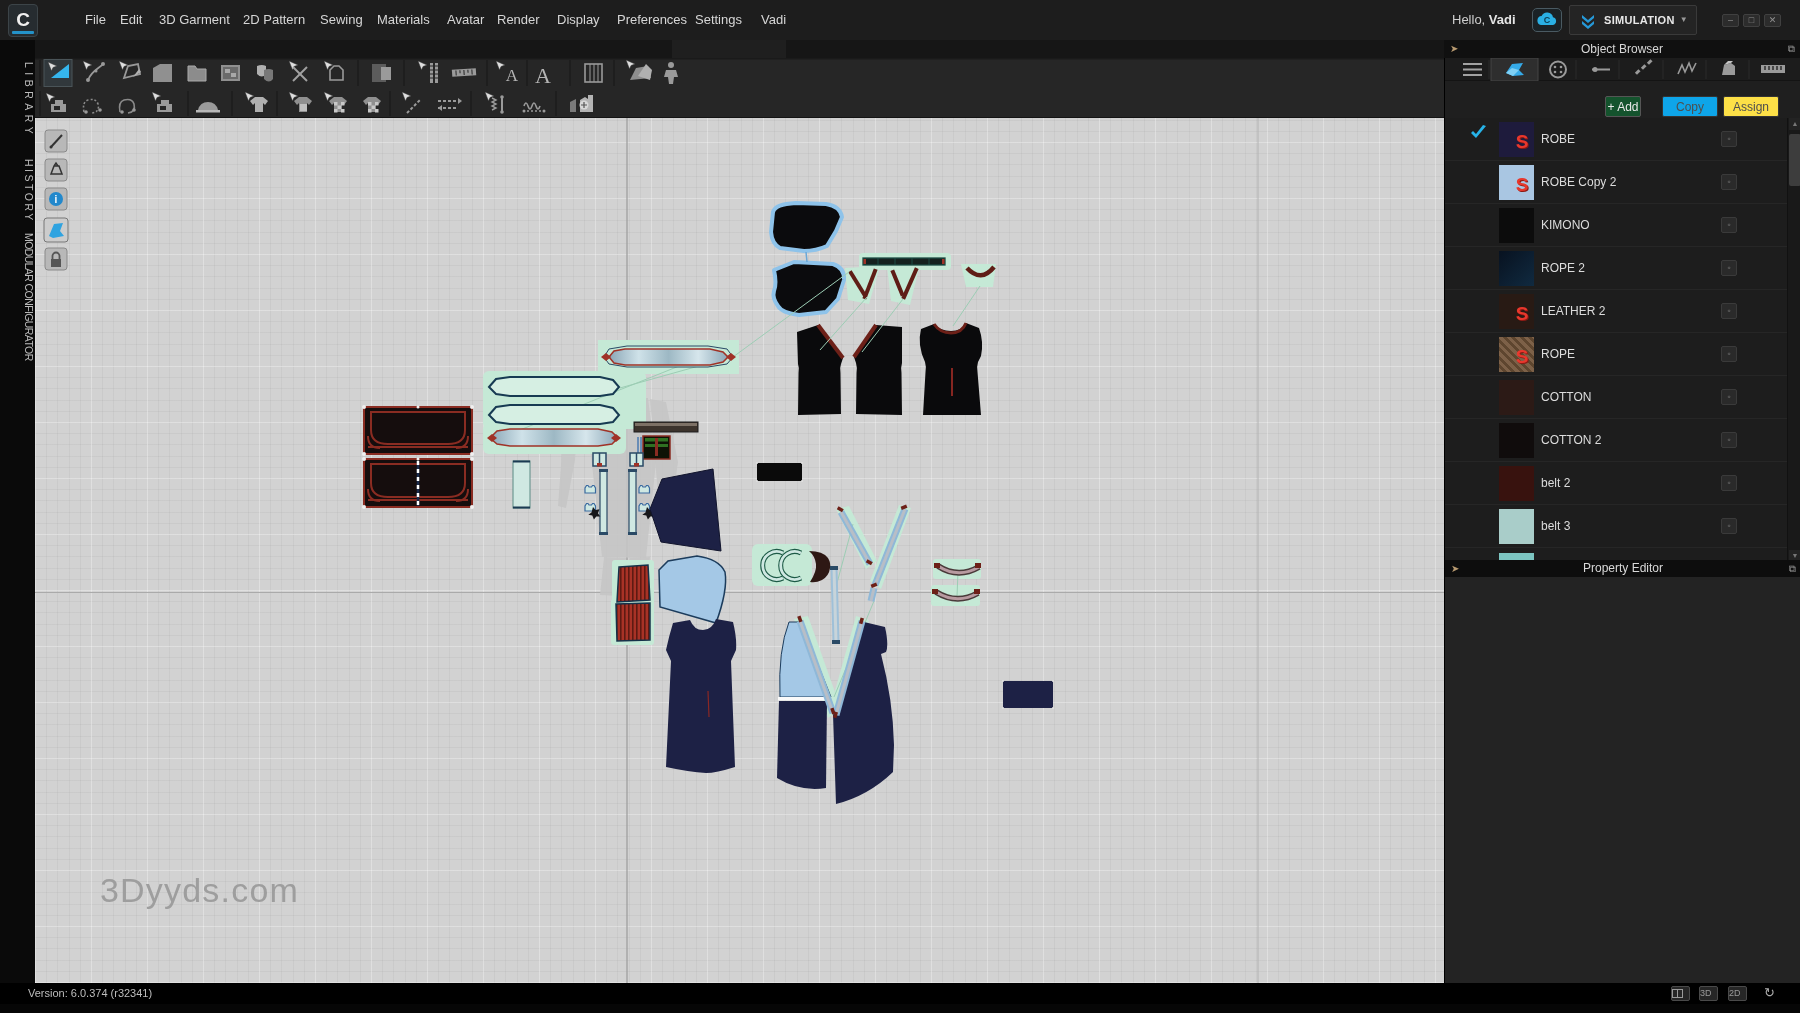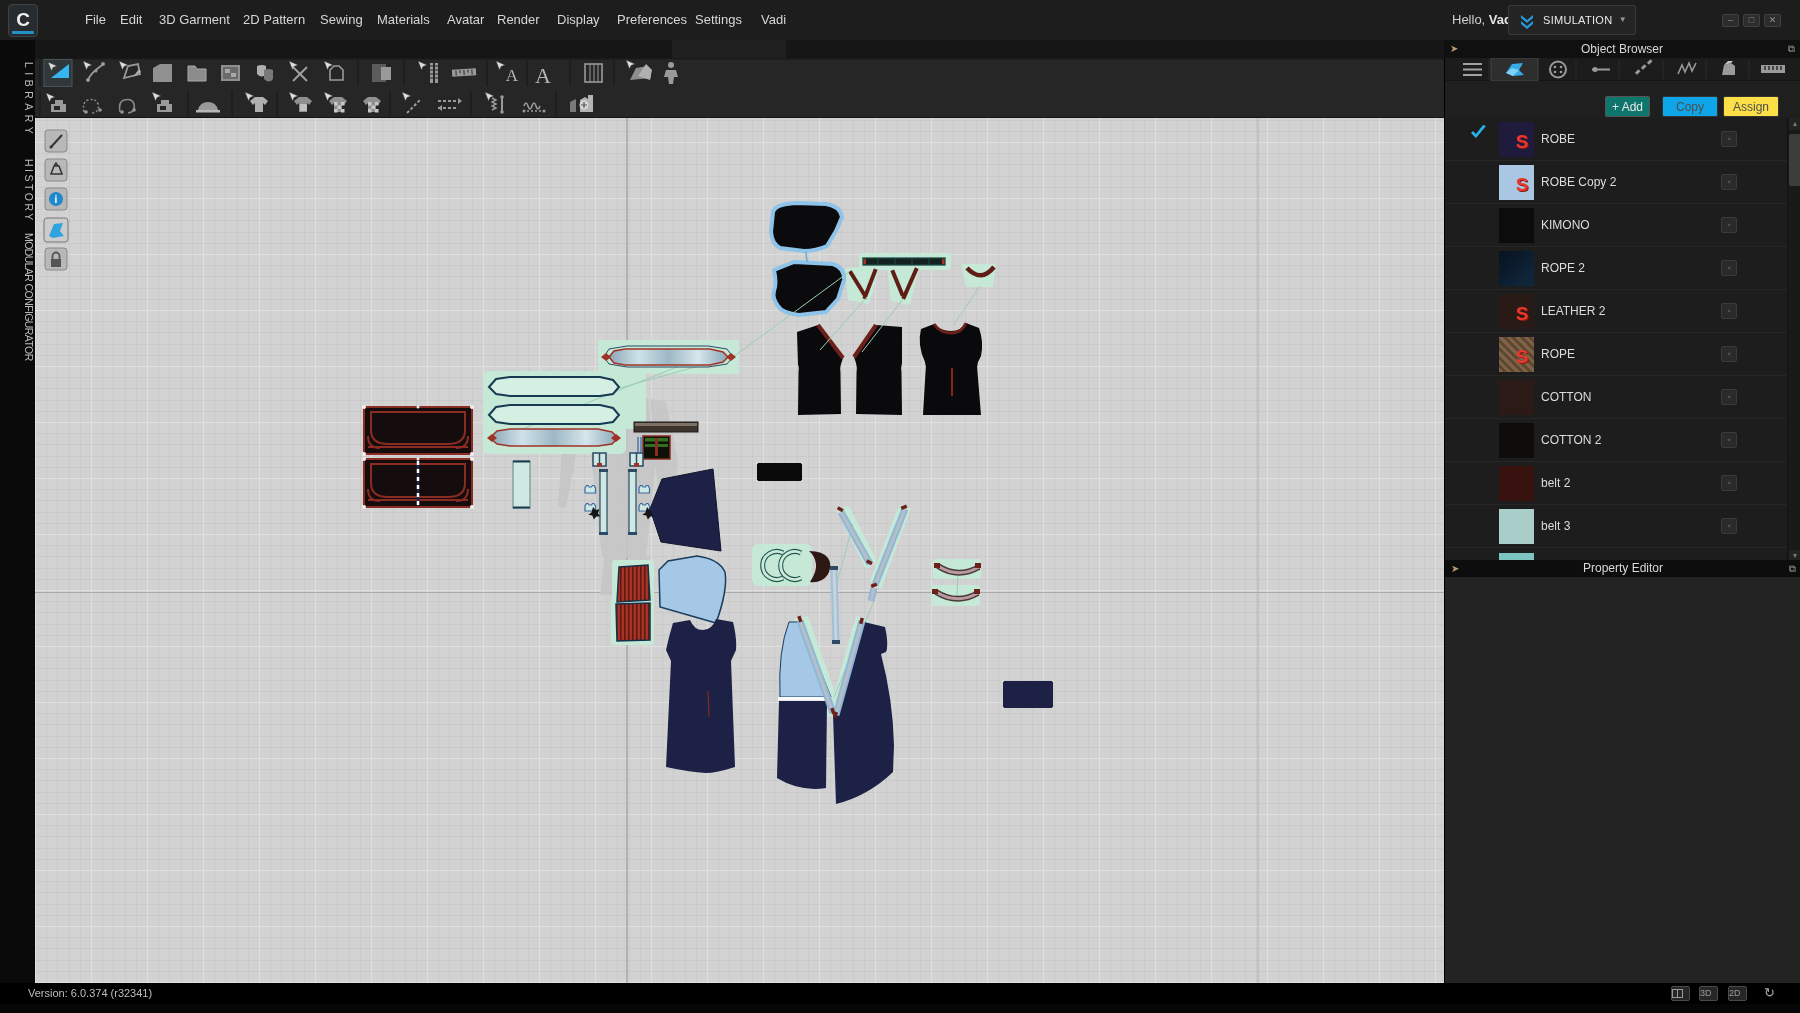--- a/index.html
+++ b/index.html
@@ -7,21 +7,21 @@
 *{box-sizing:border-box;}
 .abs{position:absolute;}
 #topbar{left:0;top:0;width:1800px;height:40px;background:#1d1d1d;}
 #menu{left:0;top:0;height:40px;color:#d6d6d6;font-size:13px;line-height:40px;}
 #menu span{position:absolute;top:0;white-space:nowrap;margin-left:28px;}
 #logo{left:8px;top:4px;width:30px;height:33px;background:#262c30;border:1px solid #3c4448;border-radius:4px;color:#f0f0f0;font-weight:bold;font-size:19px;text-align:center;line-height:30px;}
 #logo .ul{position:absolute;left:3px;right:3px;bottom:2px;height:3px;background:#2492c8;border-radius:1px;}
 #hello{left:1452px;top:0;height:40px;line-height:40px;font-size:13px;color:#cfcfcf;}
 #hello b{color:#e5e5e5;font-weight:bold;}
 #cloudbtn{left:1532px;top:8px;width:30px;height:24px;background:#1a2226;border:1px solid #4a5a62;border-radius:5px;}
-#simbtn{left:1508px;top:5px;width:128px;height:30px;background:#242424;border:1px solid #3a3a3a;border-radius:2px;color:#e8e8e8;font-size:11px;font-weight:normal;letter-spacing:0.3px;line-height:28px;}
+#simbtn{left:1569px;top:5px;width:128px;height:30px;background:#242424;border:1px solid #3a3a3a;border-radius:2px;color:#e8e8e8;font-size:11px;font-weight:bold;letter-spacing:0.3px;line-height:28px;}
 #strip2{left:0;top:40px;width:1800px;height:18px;background:#161616;}
 #strip2 .t1{position:absolute;left:672px;top:0;width:114px;height:18px;background:#1f1f1f;}
 #strip2 .cap{position:absolute;left:0;top:0;width:1444px;text-align:center;color:#d2d2d2;font-size:12px;line-height:18px;}
 #obcap{left:1444px;top:40px;width:356px;height:18px;background:#101010;color:#d8d8d8;font-size:12px;line-height:18px;text-align:center;}
 #sidebar{left:0;top:40px;width:35px;height:964px;background:#0a0a0a;}
 .vlabel{position:absolute;left:0;width:35px;color:#bdbdbd;font-size:10.5px;letter-spacing:1px;writing-mode:vertical-rl;text-align:left;}
 #toolbars{left:35px;top:58px;width:1409px;height:60px;background:#262626;}
 #canvas{left:35px;top:118px;width:1409px;height:865px;background-color:#d2d2d2;
 background-image:
  repeating-linear-gradient(90deg, rgba(255,255,255,.4) 0 1px, transparent 1px 56px),
@@ -494,20 +494,21 @@
 </g>
 
 <rect x="1003" y="681" width="50" height="27" fill="#1d2145"></rect>
 <g fill="#e0e0e0">
         <circle cx="1003" cy="681" r="1"></circle>
         <circle cx="1053" cy="681" r="1"></circle>
         <circle cx="1003" cy="708" r="1"></circle>
         <circle cx="1053" cy="708" r="1"></circle>
       </g>
 </svg>
+<div class="abs" id="wm">3Dyyds.com</div>
 <svg class="abs" style="left:8px;top:10px" width="40" height="170" viewBox="0 0 40 170">
 <g>
 <rect x="2" y="2" width="22" height="22" rx="3" fill="#b8b8b8" stroke="#8a8a8a"></rect>
 <line x1="8" y1="19" x2="19" y2="7" stroke="#333" stroke-width="2"></line>
         <circle cx="8" cy="19" r="1.5" fill="#333"></circle>
 <rect x="2" y="31" width="22" height="22" rx="3" fill="#b8b8b8" stroke="#8a8a8a"></rect>
 <path d="M8,46 l3,-8 h5 l3,8 z M11,38 l2,-3 2,3" fill="none" stroke="#333" stroke-width="1.5"></path>
 <rect x="2" y="60" width="22" height="22" rx="3" fill="#b8b8b8" stroke="#8a8a8a"></rect>
 <circle cx="13" cy="71" r="7" fill="#2288cc"></circle>
         <text x="13" y="75" font-size="10" fill="#fff" text-anchor="middle" font-weight="bold">i</text>
@@ -561,21 +562,21 @@
         <g stroke="#242424" stroke-width="1.4">
           <line x1="320" y1="8" x2="320" y2="12"></line>
           <line x1="324" y1="8" x2="324" y2="12"></line>
           <line x1="328" y1="8" x2="328" y2="12"></line>
           <line x1="332" y1="8" x2="332" y2="12"></line>
           <line x1="336" y1="8" x2="336" y2="12"></line>
         </g>
 </svg>
 </div>
 <div id="btnrow">
-<div class="rbtn" style="left:0;width:45px;background:#0f766e;border:1px solid #555;color:#e8e8e8">+ Add</div>
+<div class="rbtn" style="left:0;width:36px;background:#14532d;border:1px solid #555;color:#e8e8e8">+ Add</div>
 <div class="rbtn" style="left:57px;width:56px;background:#0ea5e9;border:1px solid #333;color:#4e4e4e">Copy</div>
 <div class="rbtn" style="left:118px;width:56px;background:#fde047;border:1px solid #333;color:#4e4e4e">Assign</div>
 </div>
 <div id="list">
 <div class="row" style="top:0">
  <svg style="position:absolute;left:25px;top:7px" width="17" height="15" viewBox="0 0 17 15">
           <path d="M1 8 L6 13 L16 1 L13 0 L6 9 L3 6 Z" fill="#27b3e8"></path>
         </svg>
  <div class="sw" style="background:#1e1b3c"></div>
         <div class="slogo"></div>

